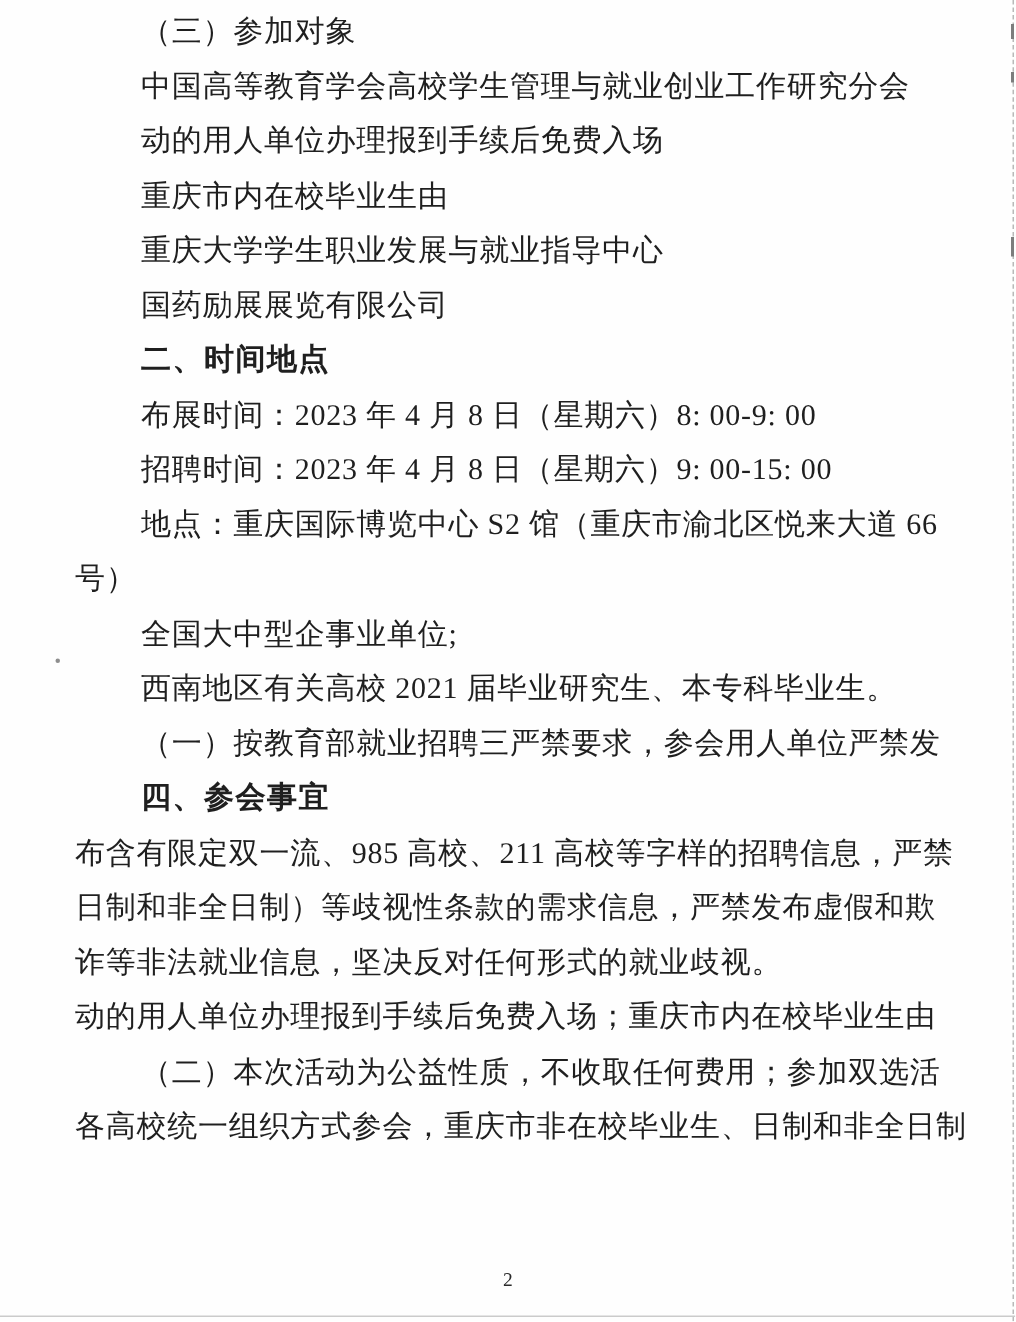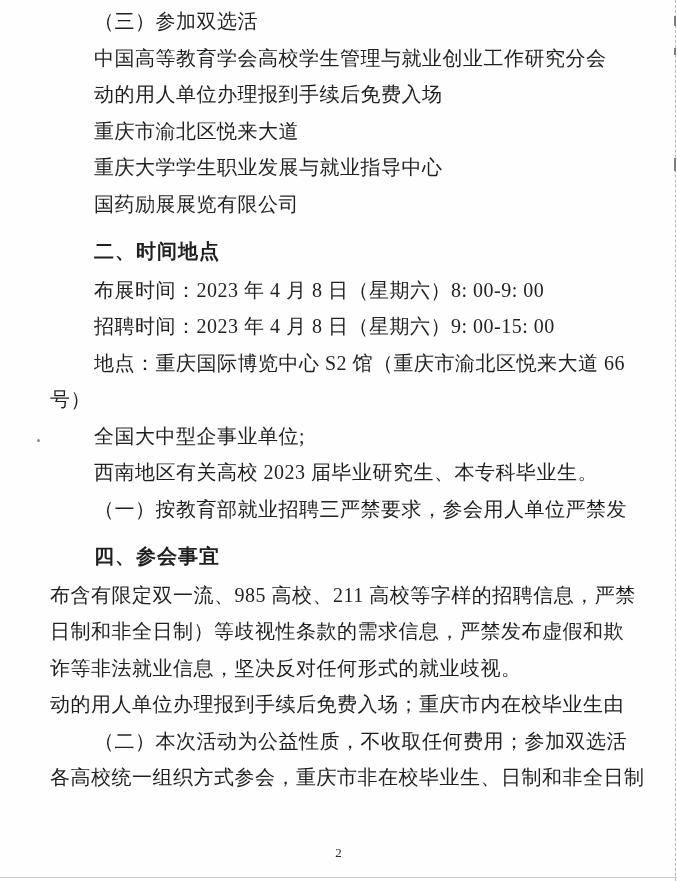--- a/index.html
+++ b/index.html
@@ -17,24 +17,23 @@
     left: 50px;
     top: 3px;
     width: 582px;
     font-size: 20px;
     letter-spacing: 0.5px;
     line-height: 36.5px;
   }
   .ln { margin: 0; padding: 0; white-space: nowrap; }
   .ind { text-indent: 44px; }
   .hd {
-    font-family: Liberation Mono, monospace;
+    font-family: Liberation Serif, serif;
     font-weight: bold;
     letter-spacing: 1px;
-    margin-top: 13px;
   }
   .page-number {
     position: absolute;
     top: 845px;
     left: 0;
     width: 100%;
     text-align: center;
     font-size: 13px;
     color: #2a2a2a;
     line-height: 16px;
@@ -69,33 +68,33 @@
     border-radius: 50%;
     background: #8e8e8e;
   }
 </style>
 </head>
 <body>
 
 <div class="page">
 
   <div class="doc">
-    <p class="ln ind">（三）参加双选活</p>
+    <p class="ln ind">（三）参加对象</p>
     <p class="ln ind">中国高等教育学会高校学生管理与就业创业工作研究分会</p>
     <p class="ln ind">动的用人单位办理报到手续后免费入场</p>
-    <p class="ln ind">重庆市渝北区悦来大道</p>
+    <p class="ln ind">重庆市内在校毕业生由</p>
     <p class="ln ind">重庆大学学生职业发展与就业指导中心</p>
     <p class="ln ind">国药励展展览有限公司</p>
     <p class="ln ind hd">二、时间地点</p>
     <p class="ln ind">布展时间：2023 年 4 月 8 日（星期六）8: 00-9: 00</p>
     <p class="ln ind">招聘时间：2023 年 4 月 8 日（星期六）9: 00-15: 00</p>
     <p class="ln ind">地点：重庆国际博览中心 S2 馆（重庆市渝北区悦来大道 66</p>
     <p class="ln">号）</p>
     <p class="ln ind">全国大中型企事业单位;</p>
-    <p class="ln ind">西南地区有关高校 2023 届毕业研究生、本专科毕业生。</p>
+    <p class="ln ind">西南地区有关高校 2021 届毕业研究生、本专科毕业生。</p>
     <p class="ln ind">（一）按教育部就业招聘三严禁要求，参会用人单位严禁发</p>
     <p class="ln ind hd">四、参会事宜</p>
     <p class="ln">布含有限定双一流、985 高校、211 高校等字样的招聘信息，严禁</p>
     <p class="ln">日制和非全日制）等歧视性条款的需求信息，严禁发布虚假和欺</p>
     <p class="ln">诈等非法就业信息，坚决反对任何形式的就业歧视。</p>
     <p class="ln">动的用人单位办理报到手续后免费入场；重庆市内在校毕业生由</p>
     <p class="ln ind">（二）本次活动为公益性质，不收取任何费用；参加双选活</p>
     <p class="ln">各高校统一组织方式参会，重庆市非在校毕业生、日制和非全日制</p>
   </div>
 

